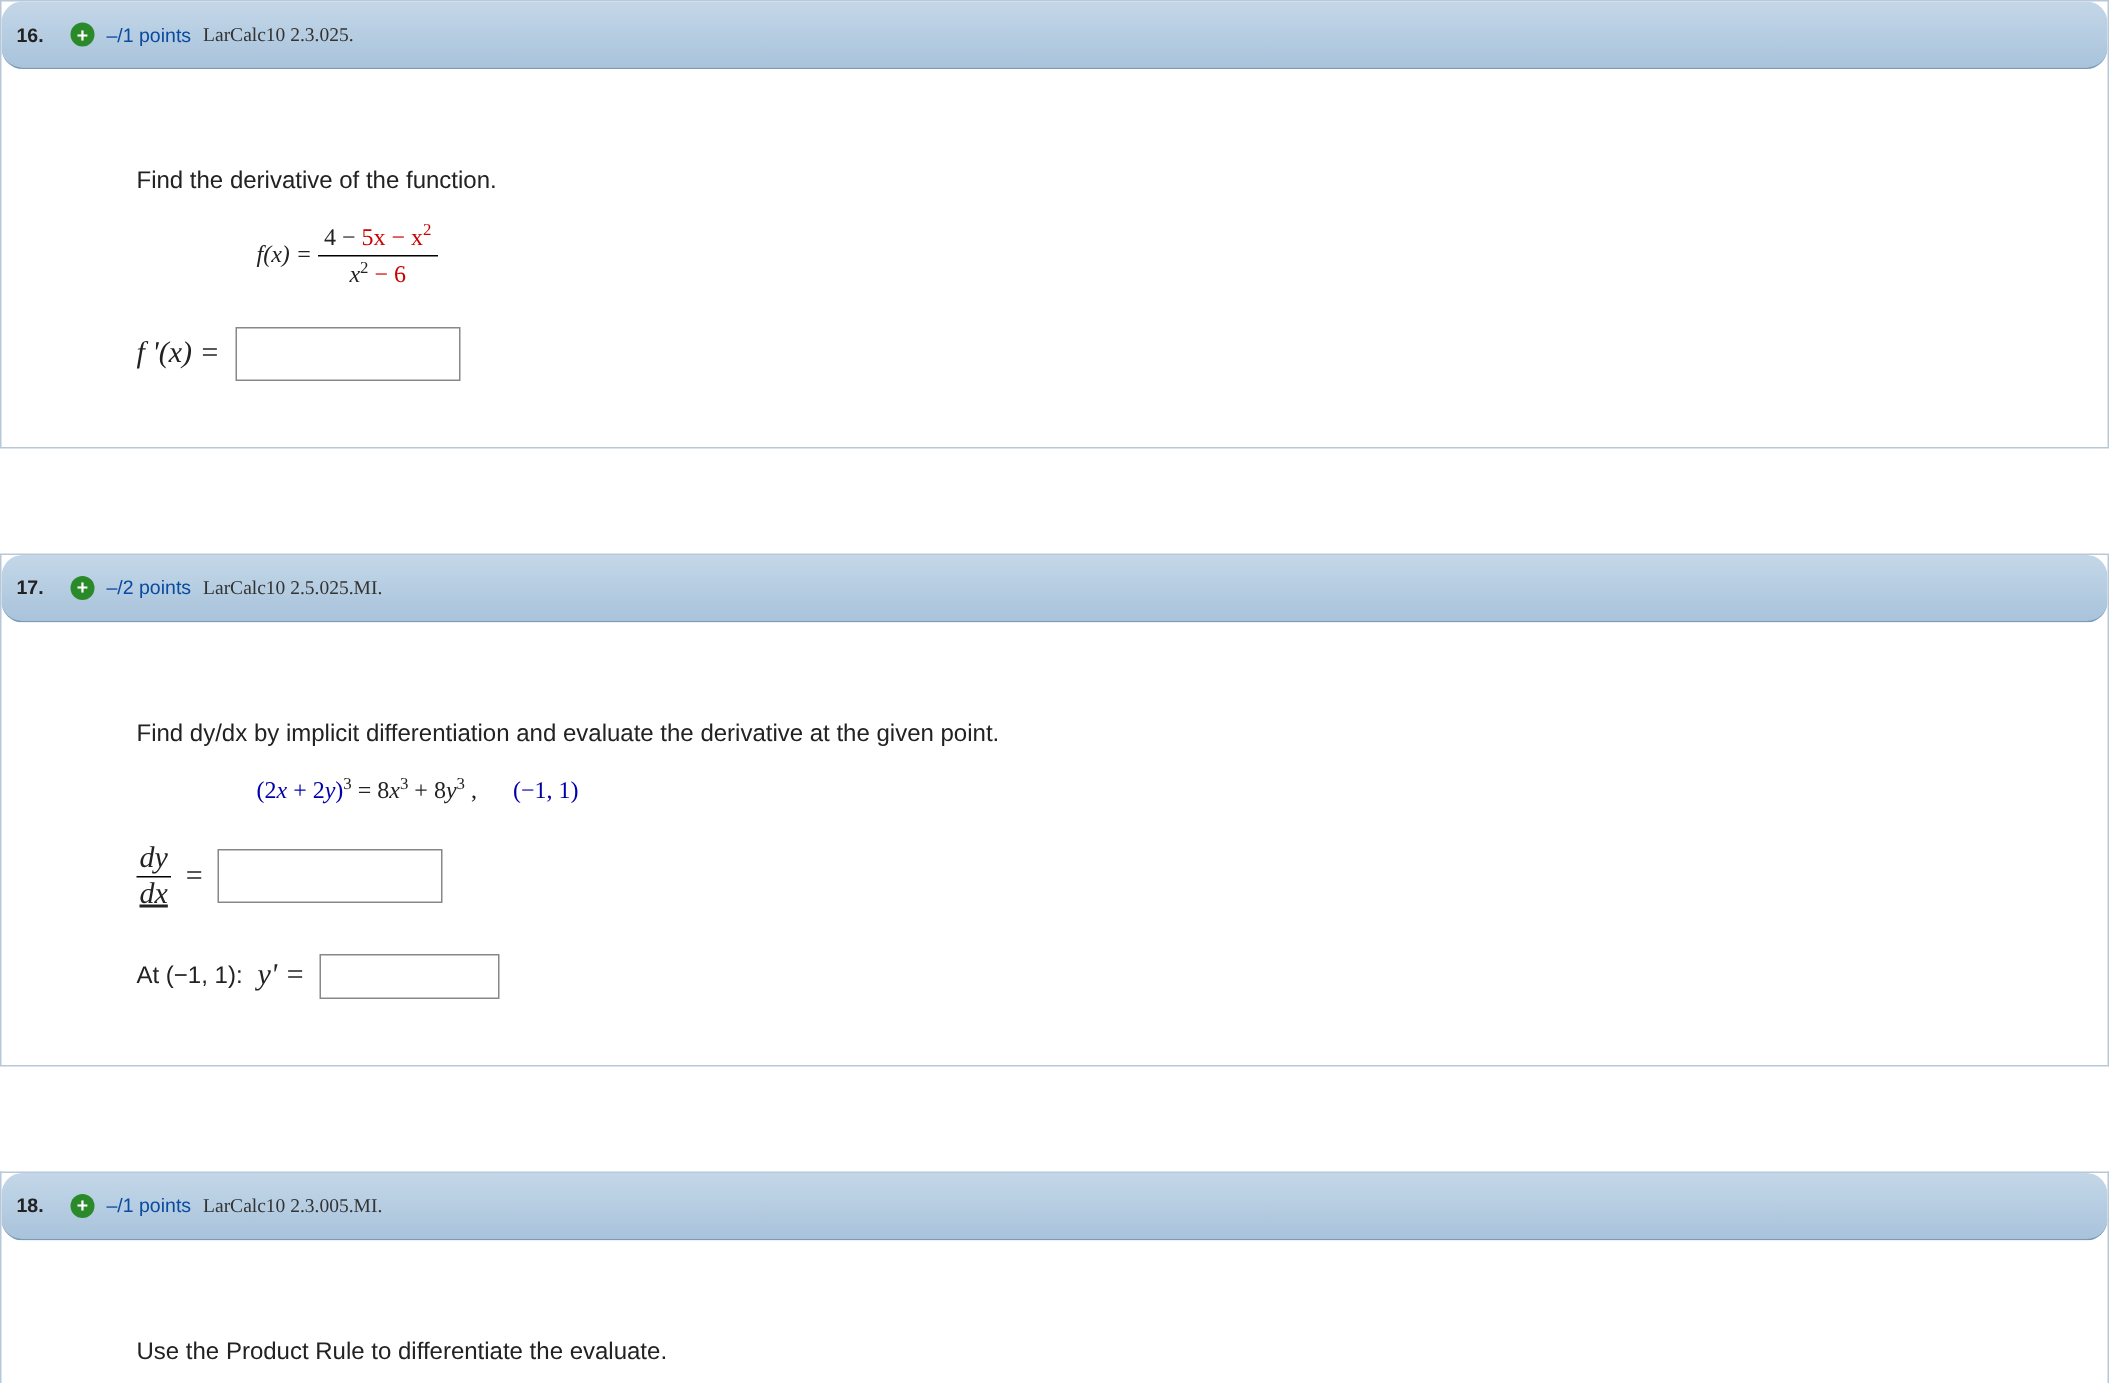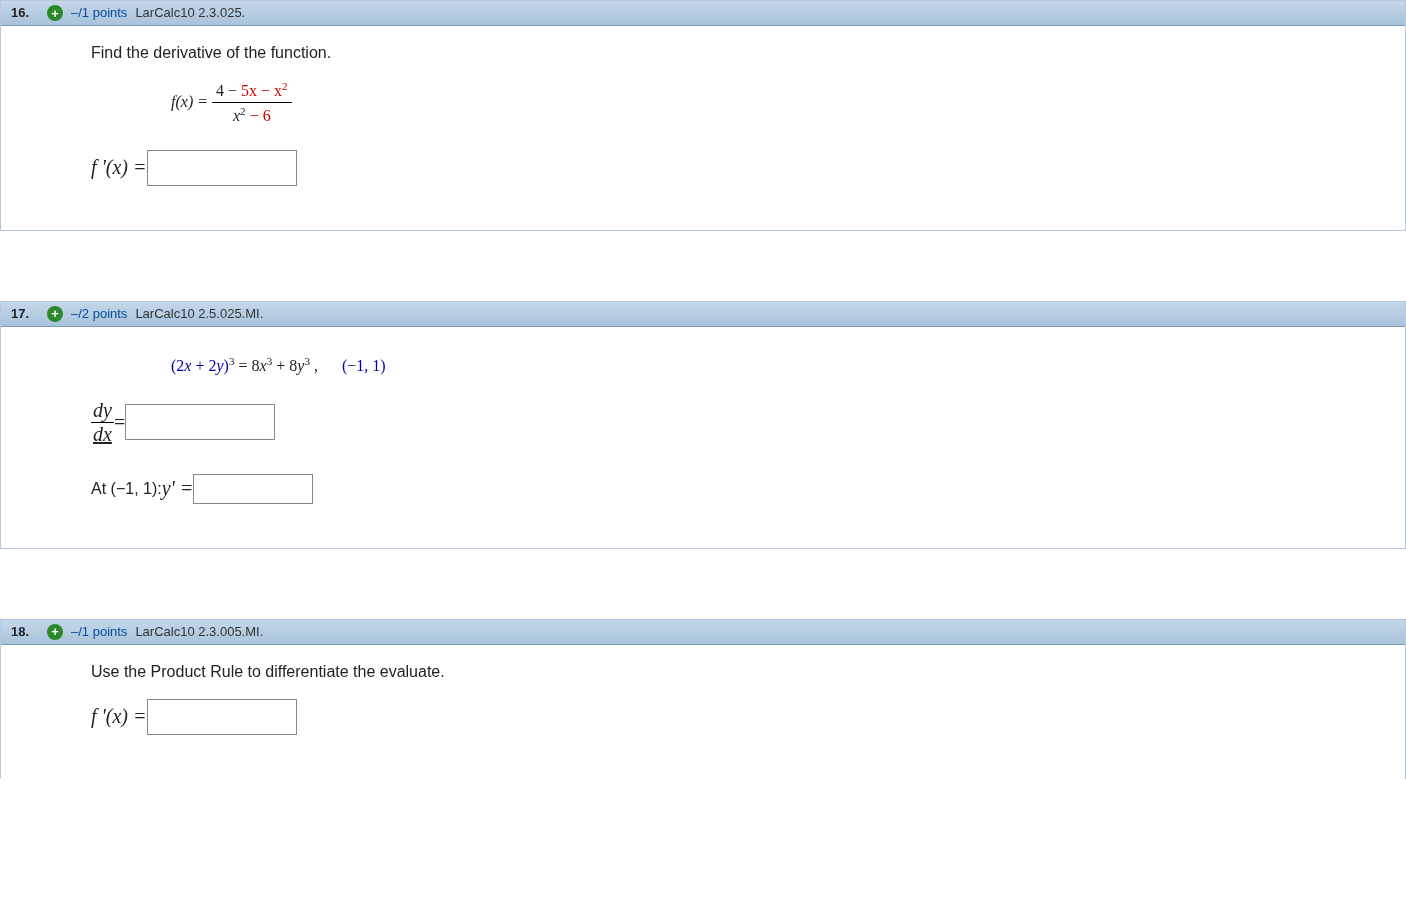--- a/index.html
+++ b/index.html
@@ -9,25 +9,26 @@
     background: #fff;
     color: #333;
   }
   .question {
     border: 1px solid #b8c8d8;
     margin: 0 0 70px 0;
   }
   .q-header {
     background: linear-gradient(#c4d7e8, #a8c3db);
     border-bottom: 1px solid #7a9bb8;
-    padding: 4px 10px;
+    padding: 14px 10px;
     display: flex;
-    align-items: flex-start;
+    align-items: center;
     gap: 8px;
     font-size: 13px;
+    border-radius: 14px;
   }
   .q-number {
     font-weight: bold;
     color: #222;
     min-width: 28px;
   }
   .plus-icon {
     width: 16px; height: 16px;
     border-radius: 50%;
     background: #2a8a2a;
@@ -39,26 +40,28 @@
     font-size: 13px;
     line-height: 1;
     cursor: pointer;
   }
   .points {
     color: #0a4ba0;
     font-weight: normal;
   }
   .ref {
     color: #333;
+    font-family: Liberation Serif, serif;
   }
   .q-body {
     padding: 18px 38px 30px 90px;
     font-family: Verdana, Geneva, sans-serif;
     font-size: 16px;
     color: #222;
+    margin-top: 48px;
   }
   .prompt {
     margin-bottom: 18px;
   }
   .math-display {
     margin: 10px 0 24px 80px;
     font-family: 'Times New Roman', serif;
     font-size: 16px;
   }
   .math-inline {
@@ -78,20 +81,21 @@
   .frac .den {
     display: block;
     padding: 2px 4px 0 4px;
   }
   .red { color: #c00; }
   .blue { color: #00a; }
   sup { font-size: 0.7em; vertical-align: super; }
   .answer-row {
     display: flex;
     align-items: center;
+    gap: 10px;
     margin: 8px 0 14px 0;
     font-family: 'Times New Roman', serif;
     font-size: 20px;
   }
   .answer-box {
     display: inline-block;
     border: 1px solid #888;
     min-height: 30px;
     padding: 4px 6px;
     font-family: Verdana, sans-serif;
@@ -141,20 +145,21 @@
 </div>
 
 <div class="question">
   <div class="q-header">
     <span class="q-number">17.</span>
     <span class="plus-icon">+</span>
     <span class="points">–/2 points</span>
     <span class="ref">LarCalc10 2.5.025.MI.</span>
   </div>
   <div class="q-body">
+    <div class="prompt">Find dy/dx by implicit differentiation and evaluate the derivative at the given point.</div>
     <div class="math-display">
       <span><span class="blue">(2<span class="math-inline">x</span> + 2<span class="math-inline">y</span>)</span><sup>3</sup></span>
       <span> = 8</span><span class="math-inline">x</span><sup>3</sup><span> + 8</span><span class="math-inline">y</span><sup>3</sup><span> ,</span>
       &nbsp;&nbsp;&nbsp;&nbsp;
       <span class="blue">(−1, 1)</span>
     </div>
     <div class="answer-row">
       <span class="dyfrac">
         <span class="n">dy</span>
         <span class="d">dx</span>

